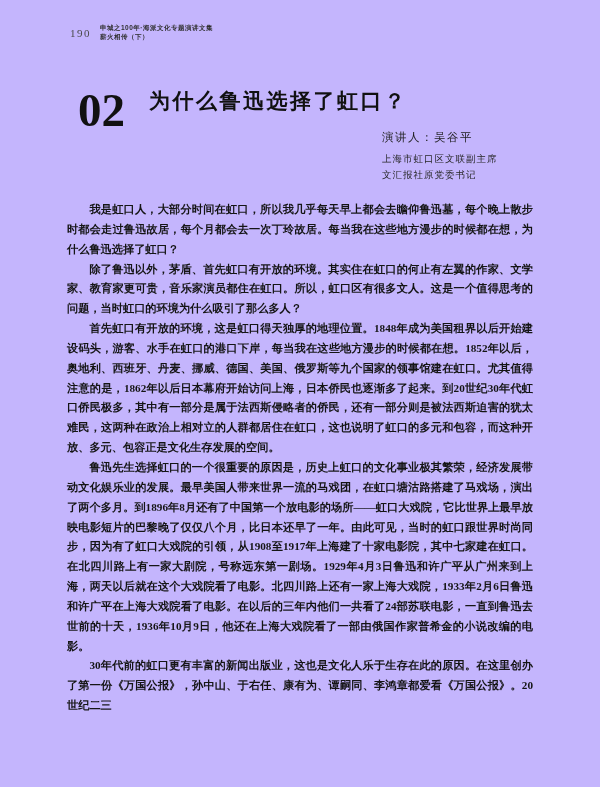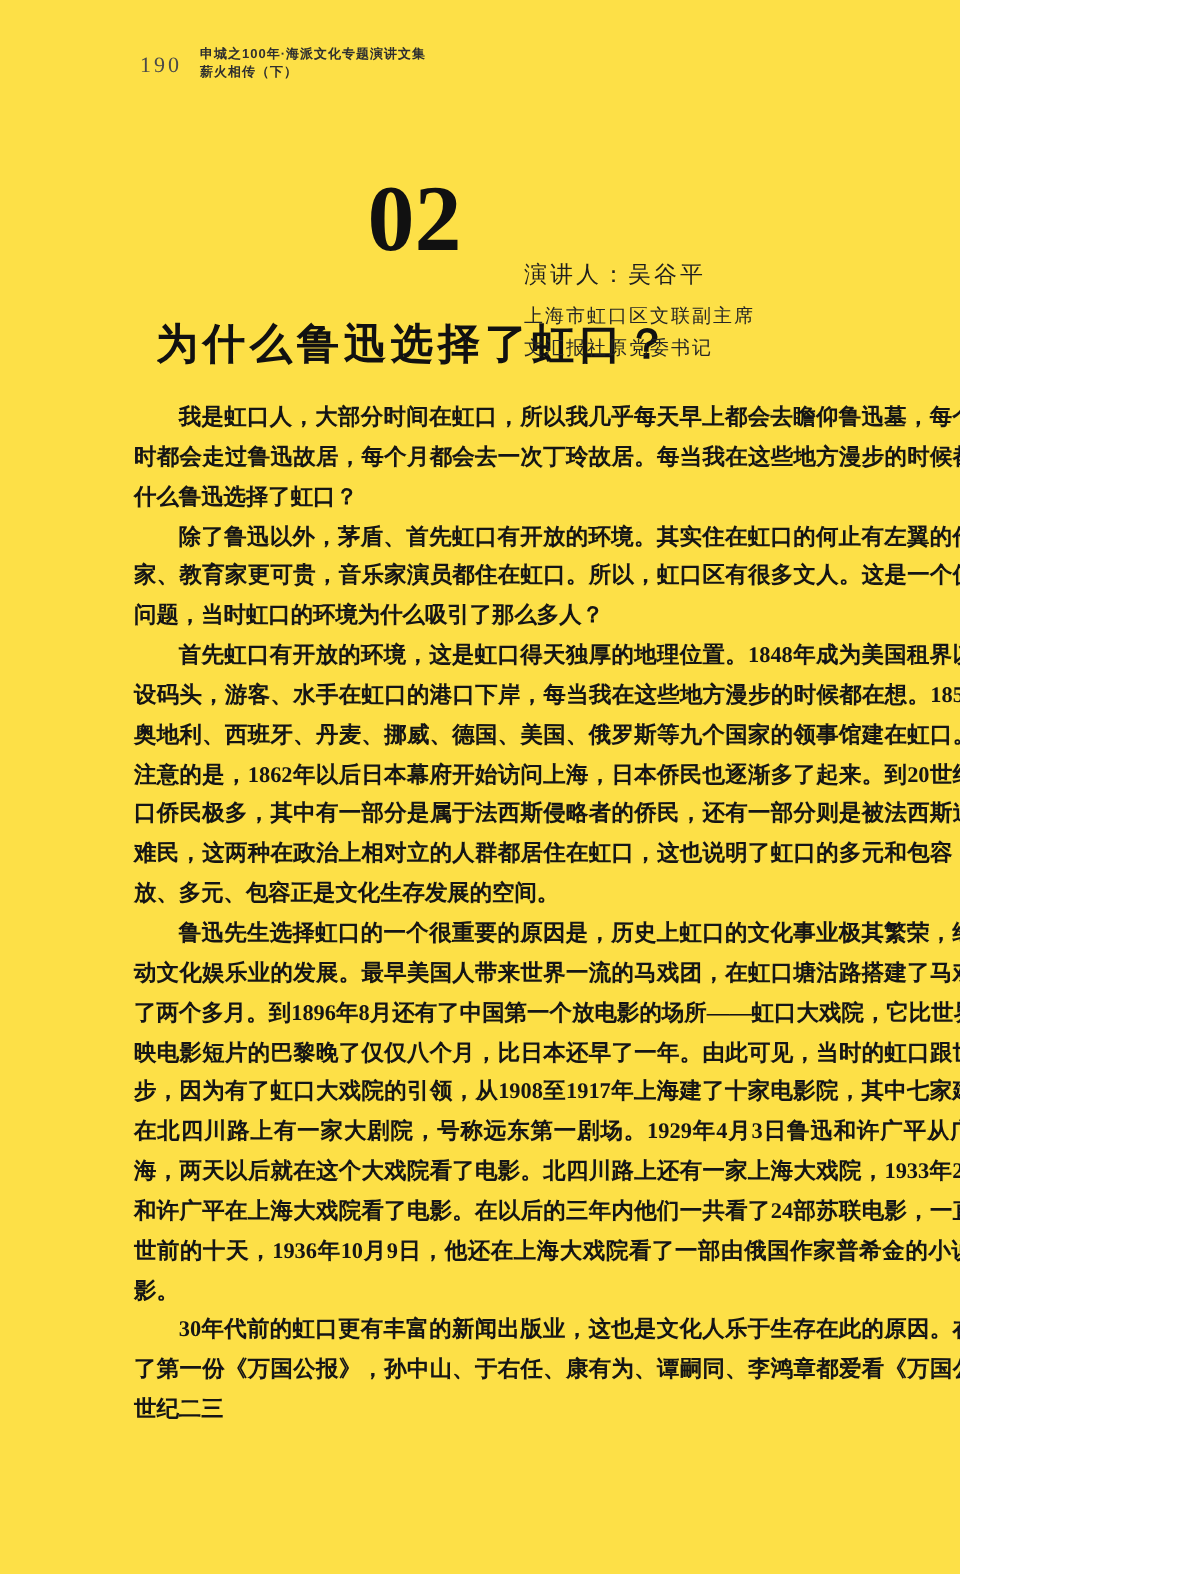--- a/index.html
+++ b/index.html
@@ -1,19 +1,19 @@
 <!DOCTYPE html>
 <html><head>
 <meta charset="utf-8">
 <style>
   html,body{margin:0;padding:0;background:#ffffff;}
   .page{
     position:relative;
-    width:480px;height:787px;
-    background:#fde047;
+    width:600px;height:787px;
+    background:#c4b5fd;
     overflow:hidden;
     color:#1b1b1b;
     font-family:"Liberation Serif","DejaVu Serif",serif;
   }
   
   .running-header{
     position:absolute;top:24px;left:70px;
     display:flex;align-items:flex-start;gap:9px;
     color:#3c3c3c;
   }
@@ -22,21 +22,21 @@
   }
   .running-titles{display:flex;flex-direction:column;}
   .rt-line{
     font-size:6.5px;font-weight:bold;letter-spacing:.5px;
     color:#2f2f2f;line-height:8.5px;
     font-family:"Liberation Sans","DejaVu Sans",sans-serif;
   }
   
   .chapter-title{
     position:absolute;top:87px;left:78px;
-    display:flex;align-items:center;gap:24px;flex-direction:column;
+    display:flex;gap:24px;
   }
   .chapter-number{
     font-family:"Liberation Serif","DejaVu Serif",serif;
     font-size:47px;font-weight:700;line-height:1;color:#111;
   }
   .chapter-text{
     margin:0;font-size:21px;font-weight:700;letter-spacing:2.5px;
     color:#111;
     font-family:Liberation Sans, sans-serif;
   }

